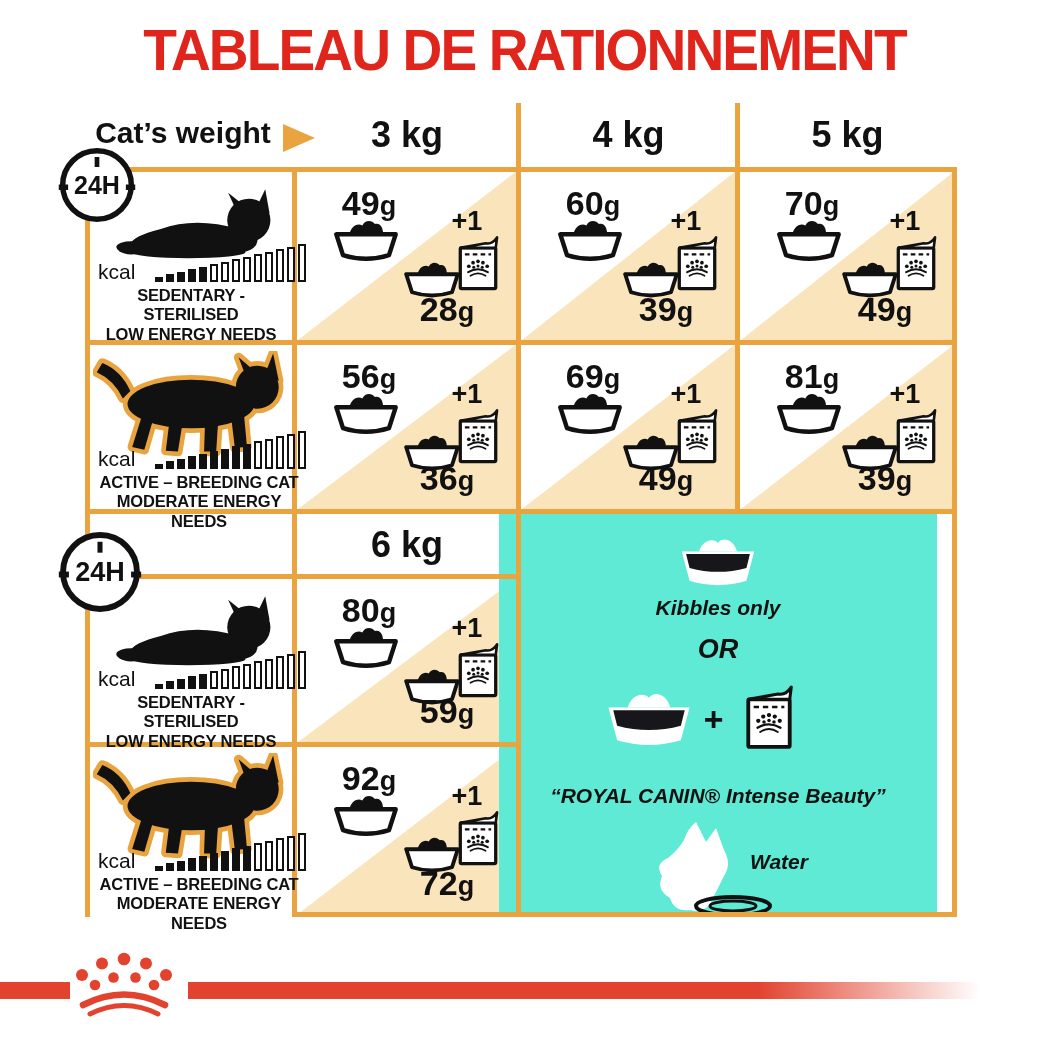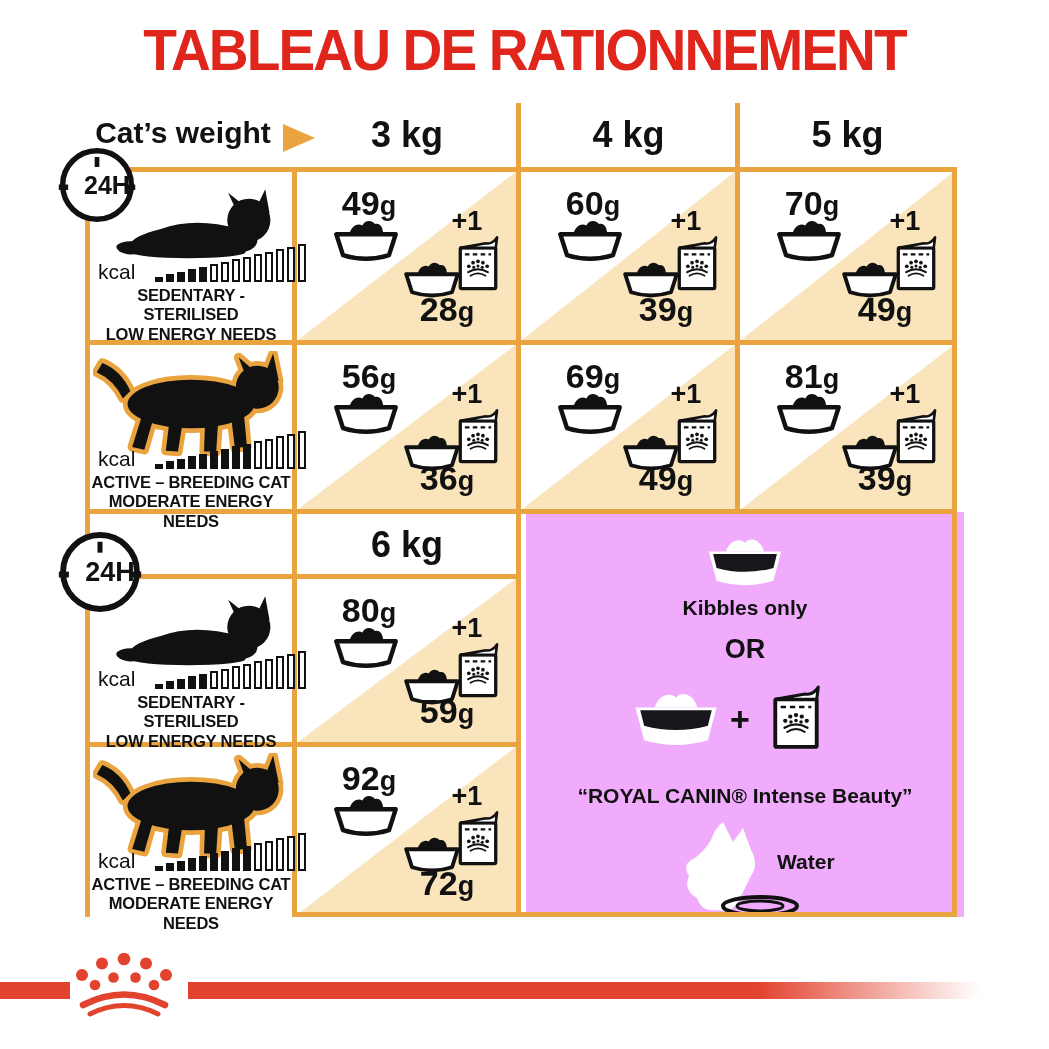--- a/index.html
+++ b/index.html
@@ -12,51 +12,51 @@
   .ln{position:absolute;background:#E9A43F;}
   
   .cw{position:absolute;left:85px;top:116px;width:196px;text-align:center;
       font-size:30px;font-weight:700;}
   .colhead{position:absolute;top:114px;text-align:center;font-size:36px;font-weight:700;}
   .colhead6{position:absolute;left:295px;top:524px;width:224px;text-align:center;
             font-size:36px;font-weight:700;}
   .arrow{position:absolute;left:283px;top:124px;}
   
   .t24{position:absolute;}
-  .t24 .txt{position:absolute;left:10px;top:0;width:100%;height:100%;display:flex;
+  .t24 .txt{position:absolute;left:0;top:0;width:100%;height:100%;display:flex;
             align-items:center;justify-content:center;font-weight:800;color:#111;}
   
   .profile{position:absolute;}
   .profile .cat{position:absolute;left:50%;transform:translateX(-50%);}
   .kcal-row{position:absolute;left:8px;display:flex;align-items:flex-end;height:38px;}
   .kcal-lb{font-size:21px;font-weight:400;margin-right:20px;line-height:20px;}
   .meter{display:flex;align-items:flex-end;gap:3px;}
   .bar{width:8px;border:2.5px solid #111;background:#fff;box-sizing:border-box;}
   .bar.filled{background:#111;}
   .cap{position:absolute;left:0;width:100%;text-align:center;font-size:16.5px;
        font-weight:800;line-height:1.17;letter-spacing:-.2px;}
   .r-sed .cat{top:12px;height:82px;}
   .r-sed .kcal-row{top:72px;}
   .r-sed .cap{top:114px;}
   .r-act .cat{top:6px;height:106px;}
   .r-act .kcal-row{top:86px;}
-  .r-act .cap{top:128px;}
+  .r-act .cap{top:128px;padding-left:8px;}
   
   .cell{position:absolute;background:linear-gradient(to bottom right,#fff 49.6%,#F9E4BC 50%);}
   .amt{position:absolute;font-weight:700;font-size:34px;white-space:nowrap;}
   .amt .u{font-size:27px;}
   .amt.main{left:26px;top:14px;width:96px;text-align:center;}
   .amt.mixed{right:24px;bottom:14px;width:96px;text-align:center;}
   .bigbowl{position:absolute;left:32px;top:48px;width:78px;height:46px;}
   .plus1{position:absolute;right:30px;top:36px;width:44px;text-align:center;
          font-size:27px;font-weight:700;}
   .pouchic{position:absolute;right:20px;top:64px;width:42px;height:58px;}
   .smallbowl{position:absolute;right:54px;top:90px;width:66px;height:40px;}
   
-  .panel{position:absolute;left:526px;top:512px;width:438px;height:405px;background:#f0abfc;}
+  .panel{position:absolute;left:499px;top:512px;width:438px;height:405px;background:#5eead4;font-style:italic;}
   .panel .ptxt{position:absolute;left:0;width:100%;text-align:center;font-weight:800;
                font-size:21px;color:#111;}
   .panel .or{font-size:27px;}
   .panel .plus{position:absolute;left:204px;top:188px;font-size:34px;font-weight:800;}
   .panel .water-lb{position:absolute;left:224px;top:338px;font-size:21px;font-weight:800;margin-left:27px;}
   
   .stripe{position:absolute;top:982px;height:17px;background:#E2432F;}
   .stripe.fade{background:linear-gradient(to right,#E2432F 0%,#E2432F 72%,rgba(226,67,47,0) 100%);}
   svg{display:block;}
 </style>

